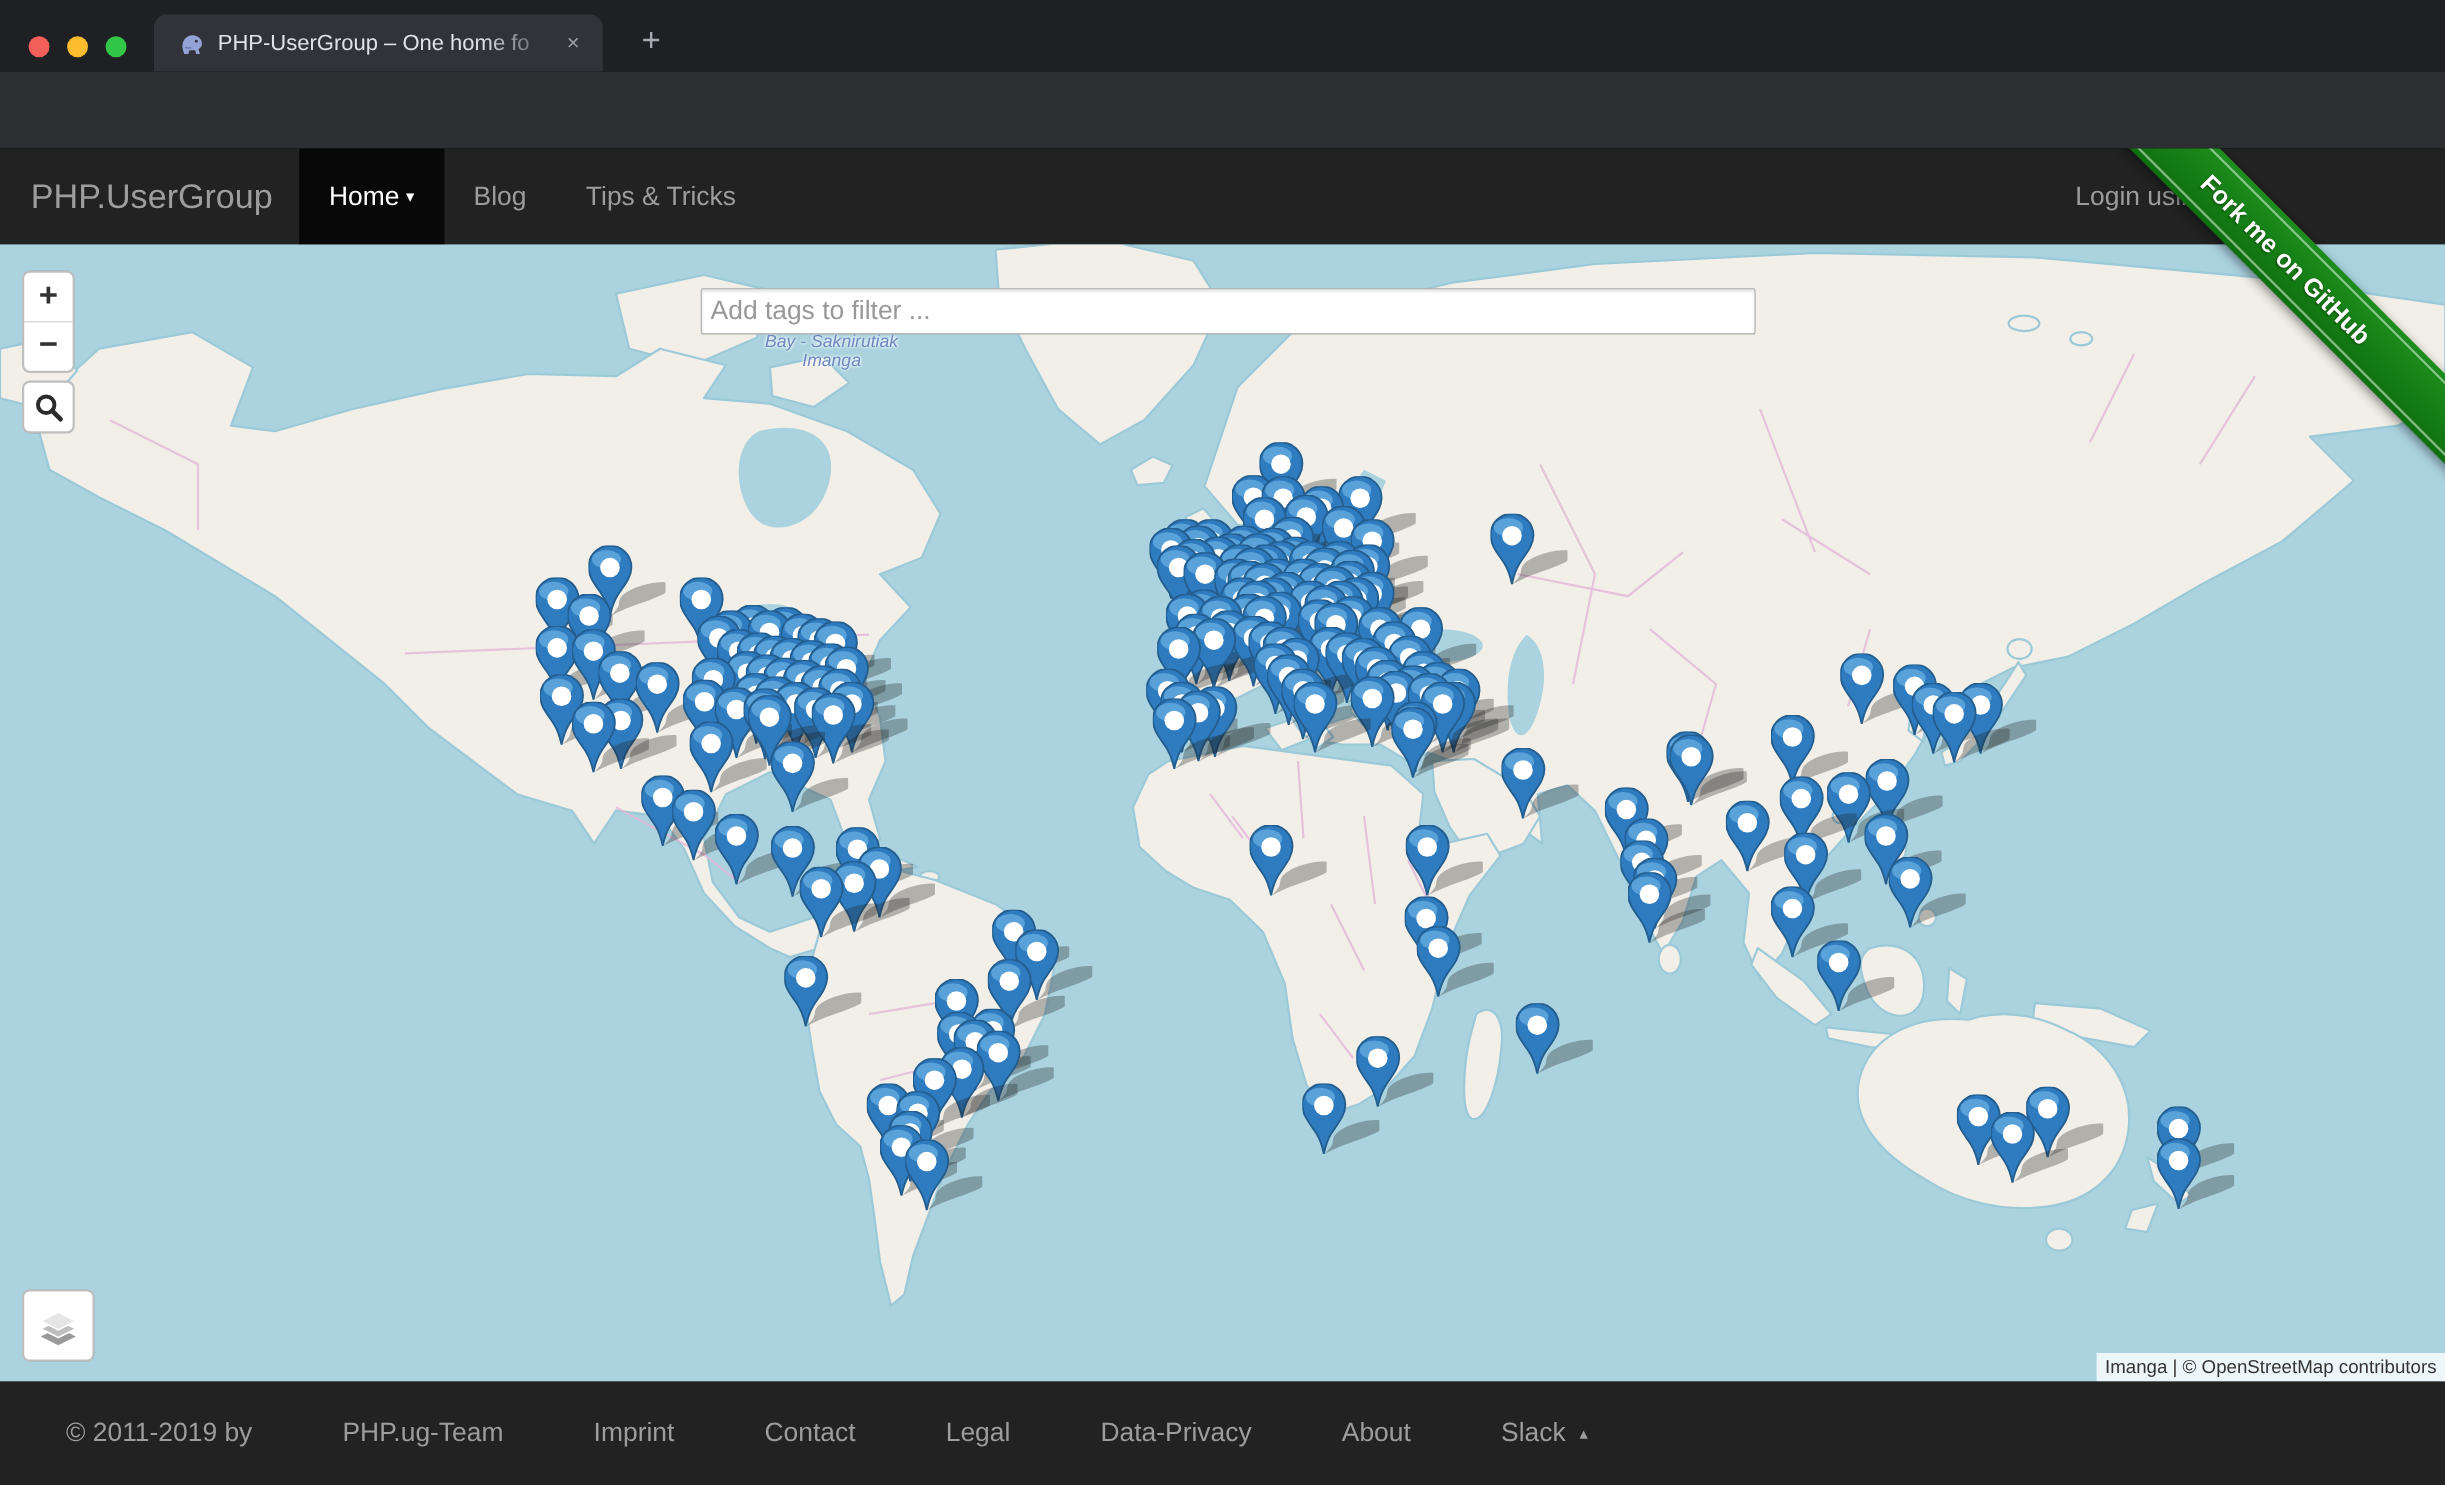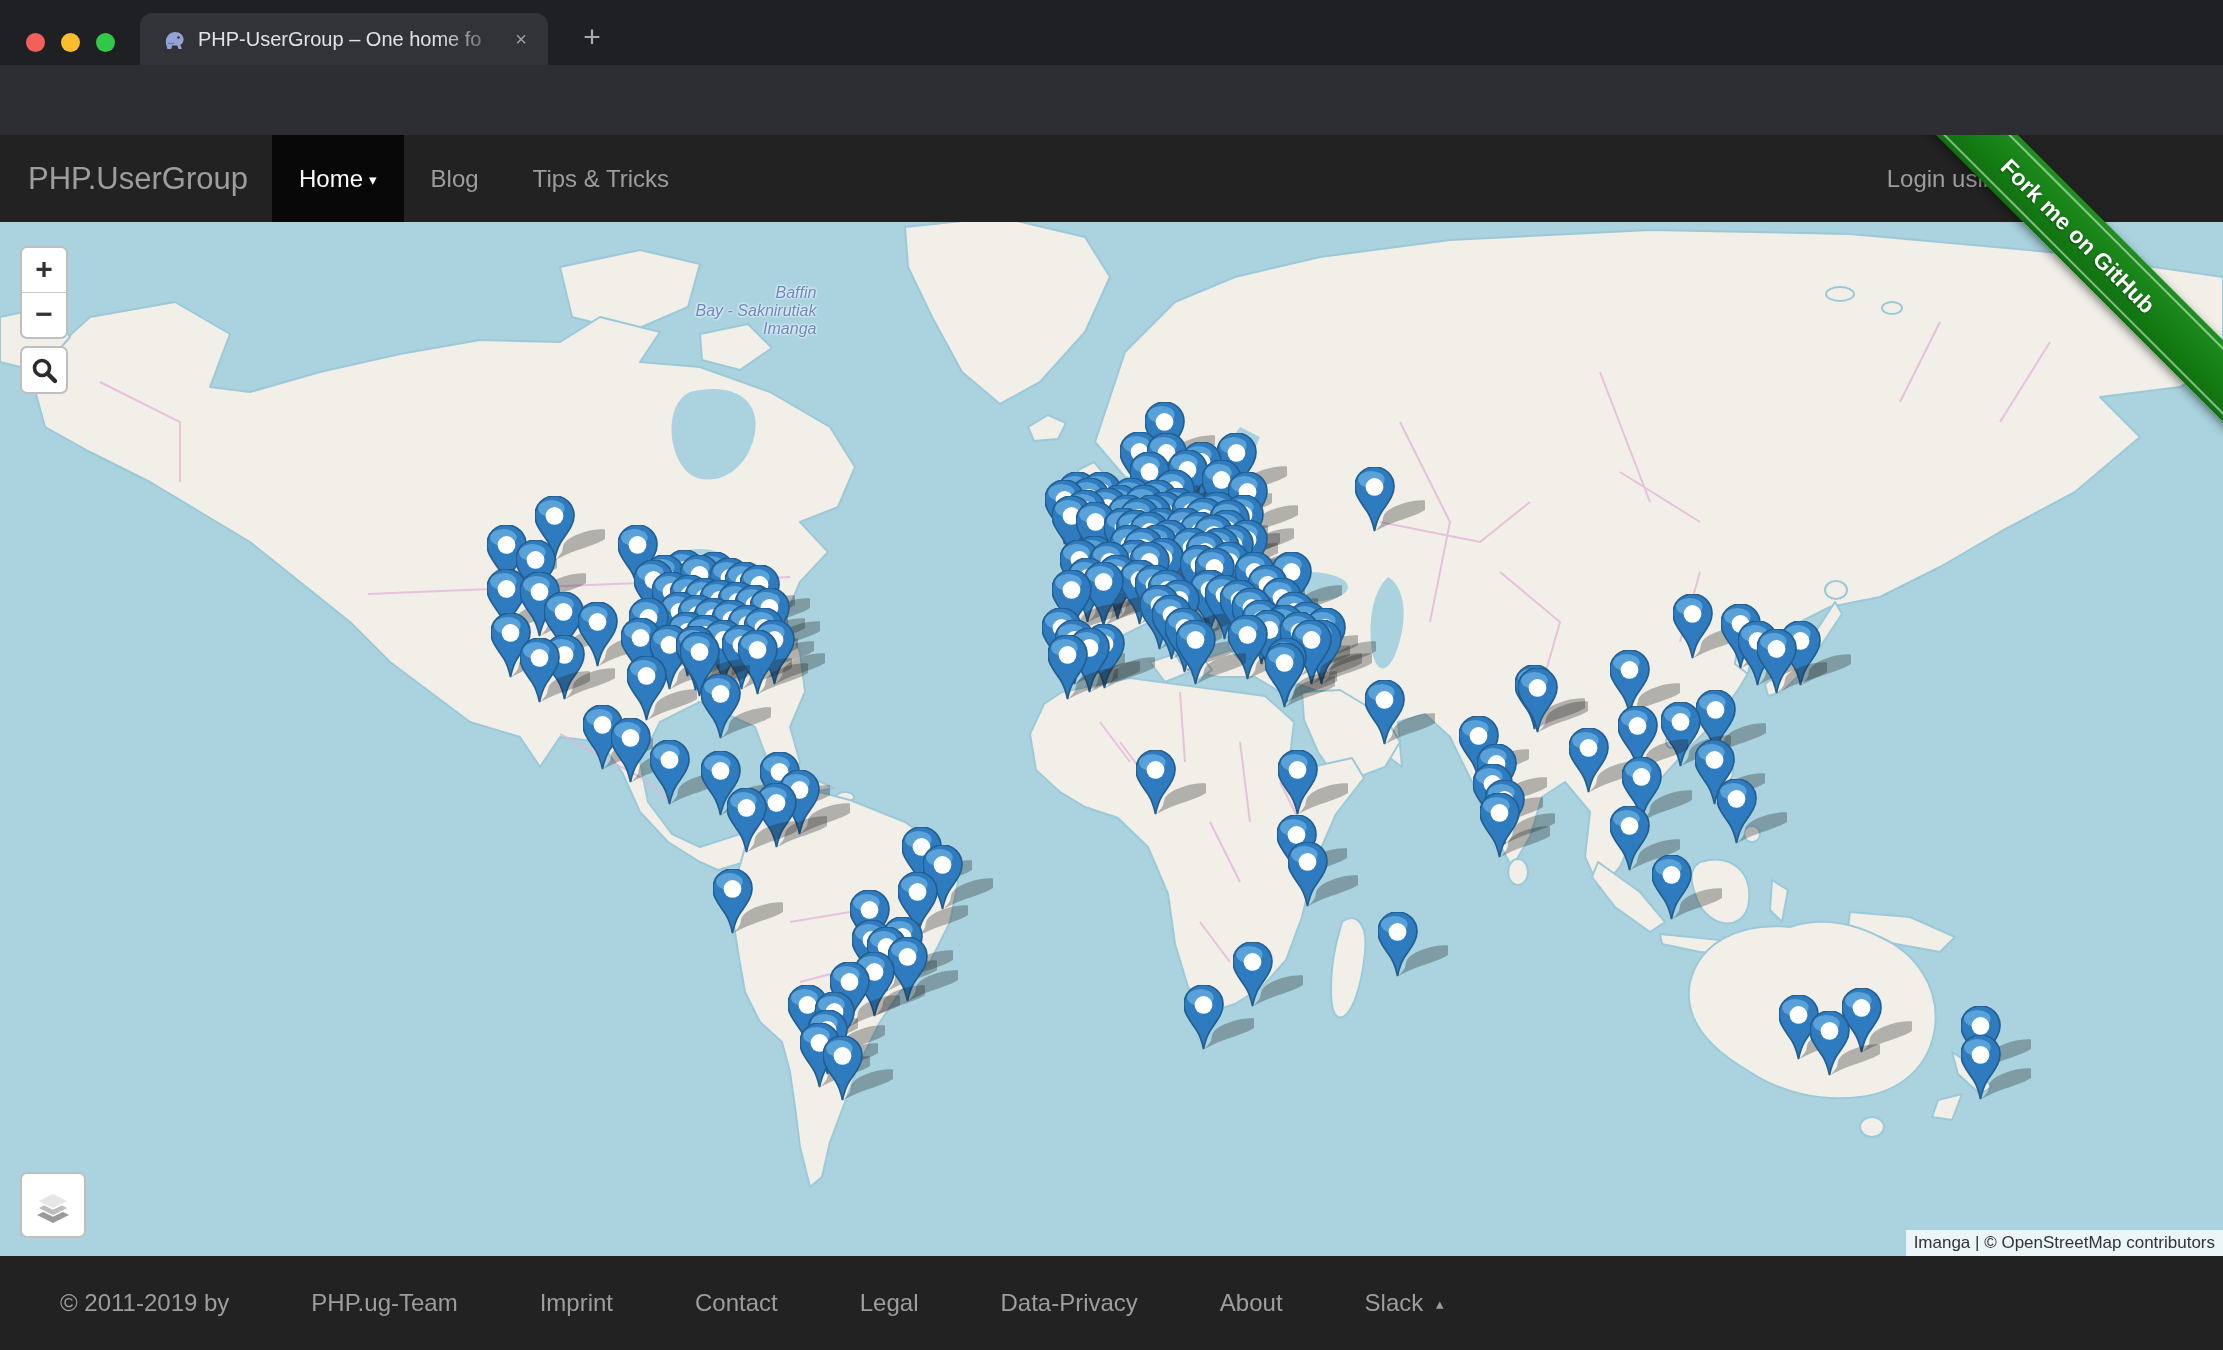--- a/index.html
+++ b/index.html
@@ -226,21 +226,21 @@
       <path d="M368,372 L790,355"></path>
       <path d="M560,512 L640,555 L672,580"></path>
       <path d="M100,160 L180,200 L180,260"></path>
       <path d="M790,700 L850,690 M800,760 L858,745 M870,700 L905,720"></path>
       <path d="M1120,520 L1150,560 M1180,470 L1185,540 M1240,520 L1250,600 M1280,560 L1300,600 M1100,500 L1130,540 M1210,600 L1240,660 M1200,700 L1230,740"></path>
       <path d="M1400,200 L1450,300 L1430,400 M1600,150 L1650,280 M1700,350 L1680,420 M1380,300 L1480,320 L1530,280 M1500,350 L1560,400 L1540,470 M1620,250 L1700,300"></path>
       <path d="M1940,100 L1900,180 M2050,120 L2000,200"></path>
     </g>
   </svg>
 
-  <div class="map-label" id="baffin-label" style="left: 756px; top: 62px; text-align: right;">
+  <div class="map-label" id="baffin-label" style="left: 756px; top: 62px;">
       <div>Baffin</div>
       <div>Bay - Saknirutiak</div>
       <div>Imanga</div>
     </div>
 
   <div id="markers">
       <div class="marker" style="left: 1145px; top: 180px;"><svg width="70" height="66" viewBox="0 0 70 66">
           <path d="M12.5 0 C5.6 0 0 5.6 0 12.5 C0 19 5 24 8.2 29.2 C11 33.8 12.5 41 12.5 41 C12.5 41 14 33.8 16.8 29.2 C20 24 25 19 25 12.5 C25 5.6 19.4 0 12.5 0 Z" transform="translate(20,64) scale(1.45,0.75) skewX(-38) translate(-12.5,-41)" fill="rgba(30,30,30,0.3)"></path>
           <g transform="scale(1.56)">
             <path d="M12.5 0 C5.6 0 0 5.6 0 12.5 C0 19 5 24 8.2 29.2 C11 33.8 12.5 41 12.5 41 C12.5 41 14 33.8 16.8 29.2 C20 24 25 19 25 12.5 C25 5.6 19.4 0 12.5 0 Z" fill="#2e7cbf" stroke="#245e8f" stroke-width="1.1"></path>
@@ -1835,20 +1835,21 @@
       <div class="marker" style="left: 823px; top: 814px;"><svg width="70" height="66" viewBox="0 0 70 66">
           <path d="M12.5 0 C5.6 0 0 5.6 0 12.5 C0 19 5 24 8.2 29.2 C11 33.8 12.5 41 12.5 41 C12.5 41 14 33.8 16.8 29.2 C20 24 25 19 25 12.5 C25 5.6 19.4 0 12.5 0 Z" transform="translate(20,64) scale(1.45,0.75) skewX(-38) translate(-12.5,-41)" fill="rgba(30,30,30,0.3)"></path>
           <g transform="scale(1.56)">
             <path d="M12.5 0 C5.6 0 0 5.6 0 12.5 C0 19 5 24 8.2 29.2 C11 33.8 12.5 41 12.5 41 C12.5 41 14 33.8 16.8 29.2 C20 24 25 19 25 12.5 C25 5.6 19.4 0 12.5 0 Z" fill="#2e7cbf" stroke="#245e8f" stroke-width="1.1"></path>
             <ellipse cx="10.5" cy="8" rx="8.5" ry="5.5" fill="#5ea5dc" opacity="0.9"></ellipse>
             <circle cx="12.5" cy="12.8" r="5.7" fill="#ffffff"></circle>
           </g>
         </svg></div>
     </div>
 
+  <input id="filter-input" placeholder="Add tags to filter ..." style="">
   <div class="lf-ctl" id="zoom-ctl">
     <div class="zoom-btn" id="zoom-in">+</div>
     <div class="zoom-btn" id="zoom-out">−</div>
   </div>
   <div class="lf-ctl" id="search-ctl">
     <svg width="30" height="30" viewBox="0 0 30 30">
       <circle cx="13" cy="13" r="7.5" stroke="#2b2b2b" stroke-width="3.6" fill="none"></circle>
       <path d="M18.5 18.5 L26 26" stroke="#2b2b2b" stroke-width="4.4" stroke-linecap="round"></path>
     </svg>
   </div>

